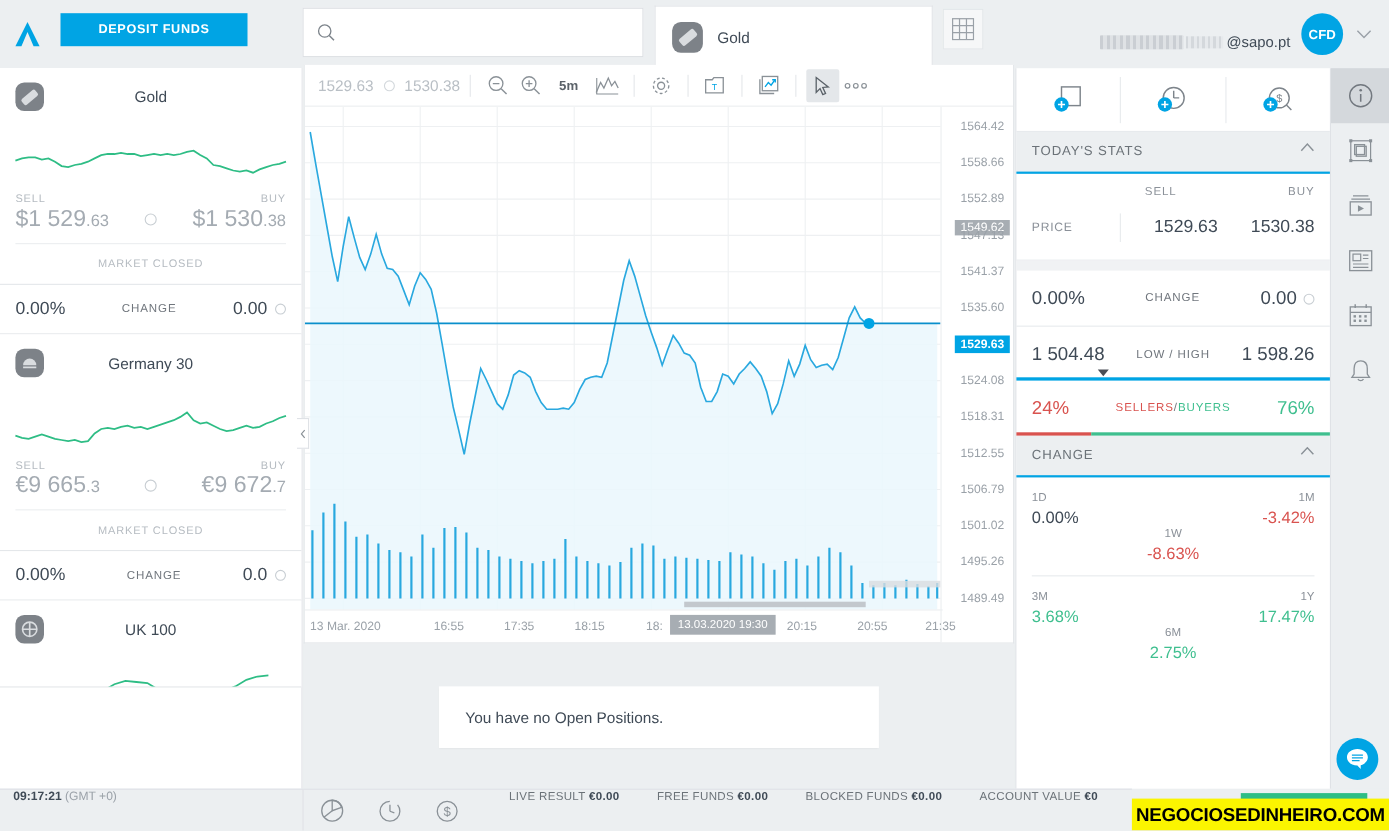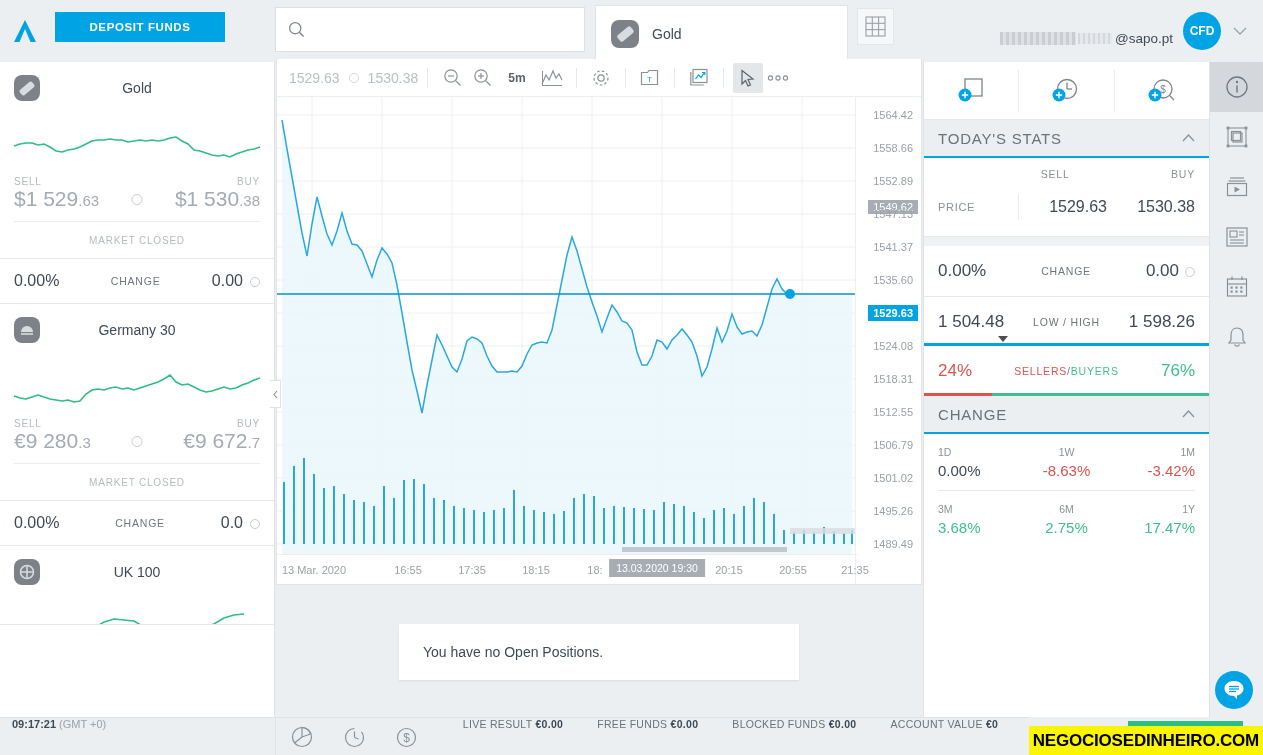--- a/index.html
+++ b/index.html
@@ -226,22 +226,22 @@
   .det-actions {
     height: 58px; display: flex; align-items: center; border-bottom: 1px solid #e7eaed;
   }
   .det-act {
     flex: 1; display: flex; align-items: center; justify-content: center; cursor: pointer;
     height: 42px;
   }
   .det-act + .det-act { border-left: 1px solid #e7eaed; }
   .sec-head {
     height: 38px; background: #eceff1; border-bottom: 2px solid #00a4e4;
-    display: flex; align-items: center; justify-content: space-between;
-    padding: 0 14px; font-size: 15px; color: #6b7278; letter-spacing: .8px;
+    display: flex; justify-content: space-between;
+    padding: 10px 14px; font-size: 12px; color: #6b7278; letter-spacing: .8px;
     cursor: pointer;
   }
   .sb-row {
     display: flex; padding: 10px 14px 4px; font-size: 10.5px;
     color: #8b9199; letter-spacing: .8px;
   }
   .sb-row .c { flex: 1; text-align: right; }
   .sb-row .c:first-child { flex: 1.05; }
   .price-row {
     display: flex; align-items: center; padding: 10px 14px 16px;
@@ -266,21 +266,21 @@
     position: absolute; left: 74px; bottom: 1px;
     width: 0; height: 0; border-left: 5px solid transparent;
     border-right: 5px solid transparent; border-top: 6px solid #4a4f56;
   }
   .sb-bar { display: flex; height: 3px; }
   .sellers { font-size: 17px; color: #d9534f; }
   .buyers { font-size: 17px; color: #3fbf8f; }
   .chg-grid { padding: 12px 14px 4px; }
   .chg-line { display: flex; }
   .chg-cell { flex: 1; }
-  .chg-cell:nth-child(2) { text-align: center; }
+  .chg-cell:nth-child(2) { text-align: center; margin-top: 33px; }
   .chg-cell:nth-child(3) { text-align: right; }
   .chg-lab { font-size: 10.5px; color: #8b9199; margin-bottom: 4px; }
   .chg-val { font-size: 15px; font-weight: 300; }
   .chg-div { height: 1px; background: #e7eaed; margin: 11px 0 12px; }
   .neg { color: #d9534f; }
   .pos { color: #3fbf8f; }
   .neu { color: #3f4a56; }
 
   
   .rail {
@@ -424,21 +424,21 @@
         <div class="wl-name">Germany 30</div>
       </div>
       <div class="wl-spark">
         <svg width="250" height="62" viewBox="0 0 250 62" preserveAspectRatio="none">
           <polyline points="2,40 8,42 14,43 20,41 26,39 32,41 38,43 44,44 50,45 56,44 62,46 68,45 74,38 80,34 86,33 92,34 98,32 104,31 110,33 116,32 122,34 128,32 134,30 140,28 146,26 152,23 158,19 164,26 170,29 176,28 182,31 188,34 194,36 200,35 206,33 212,31 218,33 224,32 230,29 236,27 242,24 248,22" fill="none" stroke="#2ebd85" stroke-width="1.6"></polyline>
         </svg>
       </div>
       <div class="wl-prices">
         <div class="wl-side">
           <div class="lbl-sb">SELL</div>
-          <div class="px"><span>€9 280</span><span class="dec">.3</span></div>
+          <div class="px"><span>€9 665</span><span class="dec">.3</span></div>
         </div>
         <div class="wl-side right">
           <div class="lbl-sb">BUY</div>
           <div class="px"><span>€9 672</span><span class="dec">.7</span></div>
         </div>
         <div class="wl-dot"></div>
       </div>
       <div class="mkt-closed">MARKET CLOSED</div>
       <div class="wl-change">
         <span class="v">0.00%</span>

